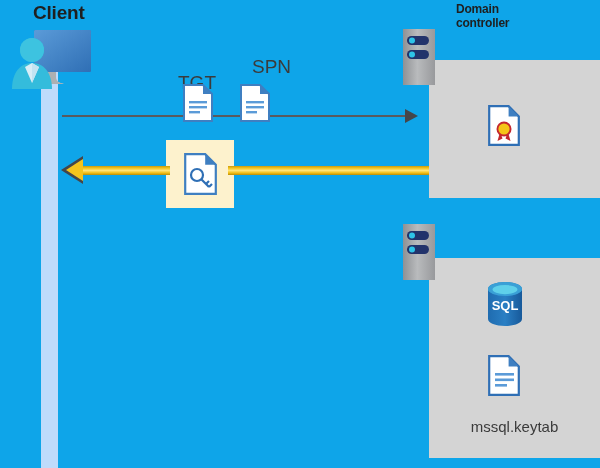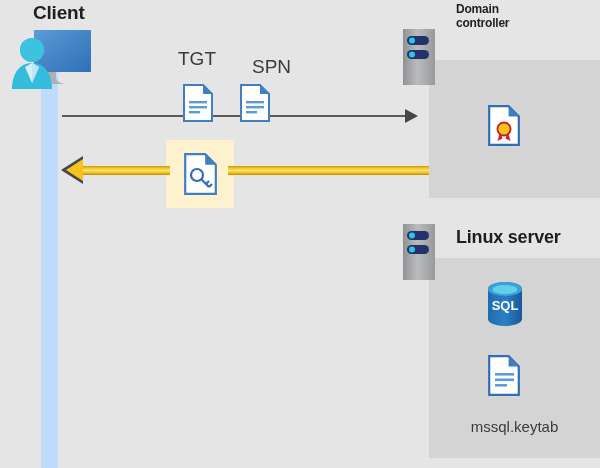--- a/index.html
+++ b/index.html
@@ -5,21 +5,21 @@
 <style>
   html, body {
     margin: 0;
     padding: 0;
     background: #ffffff;
   }
   #canvas {
     position: relative;
     width: 600px;
     height: 468px;
-    background: #e5e5e5;
+    background: #0ea5e9;
     overflow: hidden;
     font-family: "Liberation Sans", sans-serif;
   }
 
   
   .abs { position: absolute; }
 
   
   .node-title {
     position: absolute;
@@ -107,21 +107,21 @@
     width: 68px; height: 68px;
     background: #fdf2cd;
   }
 
   
   .doc-label {
     position: absolute;
     font-size: 19px;
     color: #3b3b3b;
   }
-  #tgt-label { left: 178px; top: 48px; text-align: right; }
+  #tgt-label { left: 178px; top: 72px; text-align: right; }
   #spn-label { left: 252px; top: 56px; }
 
   #keytab-label {
     position: absolute;
     left: 429px; top: 418px;
     width: 171px;
     text-align: center;
     font-size: 15px;
     color: #3b3b3b;
   }
@@ -228,21 +228,20 @@
     <path d="M20.6 1.2 l10.2 10.2 h-10.2 z" fill="#3f7fc1"></path>
 
     <path d="M12 27 l-2.5 9 l5 -2.5 z" fill="#c4262e"></path>
     <path d="M20 27 l2.5 9 l-5 -2.5 z" fill="#c4262e"></path>
 
     <circle cx="16" cy="24" r="7.5" fill="#c4262e"></circle>
     <circle cx="16" cy="24" r="5.6" fill="#f5c518"></circle>
   </svg>
 
   <div class="abs gray-panel" id="lin-panel"></div>
-  <div class="node-title" id="linux-title">Linux server</div>
 
   <svg class="rack" id="lin-rack" viewBox="0 0 32 56">
     <rect x="0" y="0" width="32" height="56" fill="url(#rk1)"></rect>
     <rect x="4" y="7" width="22" height="9" rx="4.5" fill="#22336b"></rect>
     <rect x="4" y="21" width="22" height="9" rx="4.5" fill="#22336b"></rect>
     <circle cx="9" cy="11.5" r="3" fill="#2ec4e8"></circle>
     <circle cx="9" cy="25.5" r="3" fill="#2ec4e8"></circle>
   </svg>
 
   <svg class="abs" id="sql-icon" viewBox="0 0 38 48">

